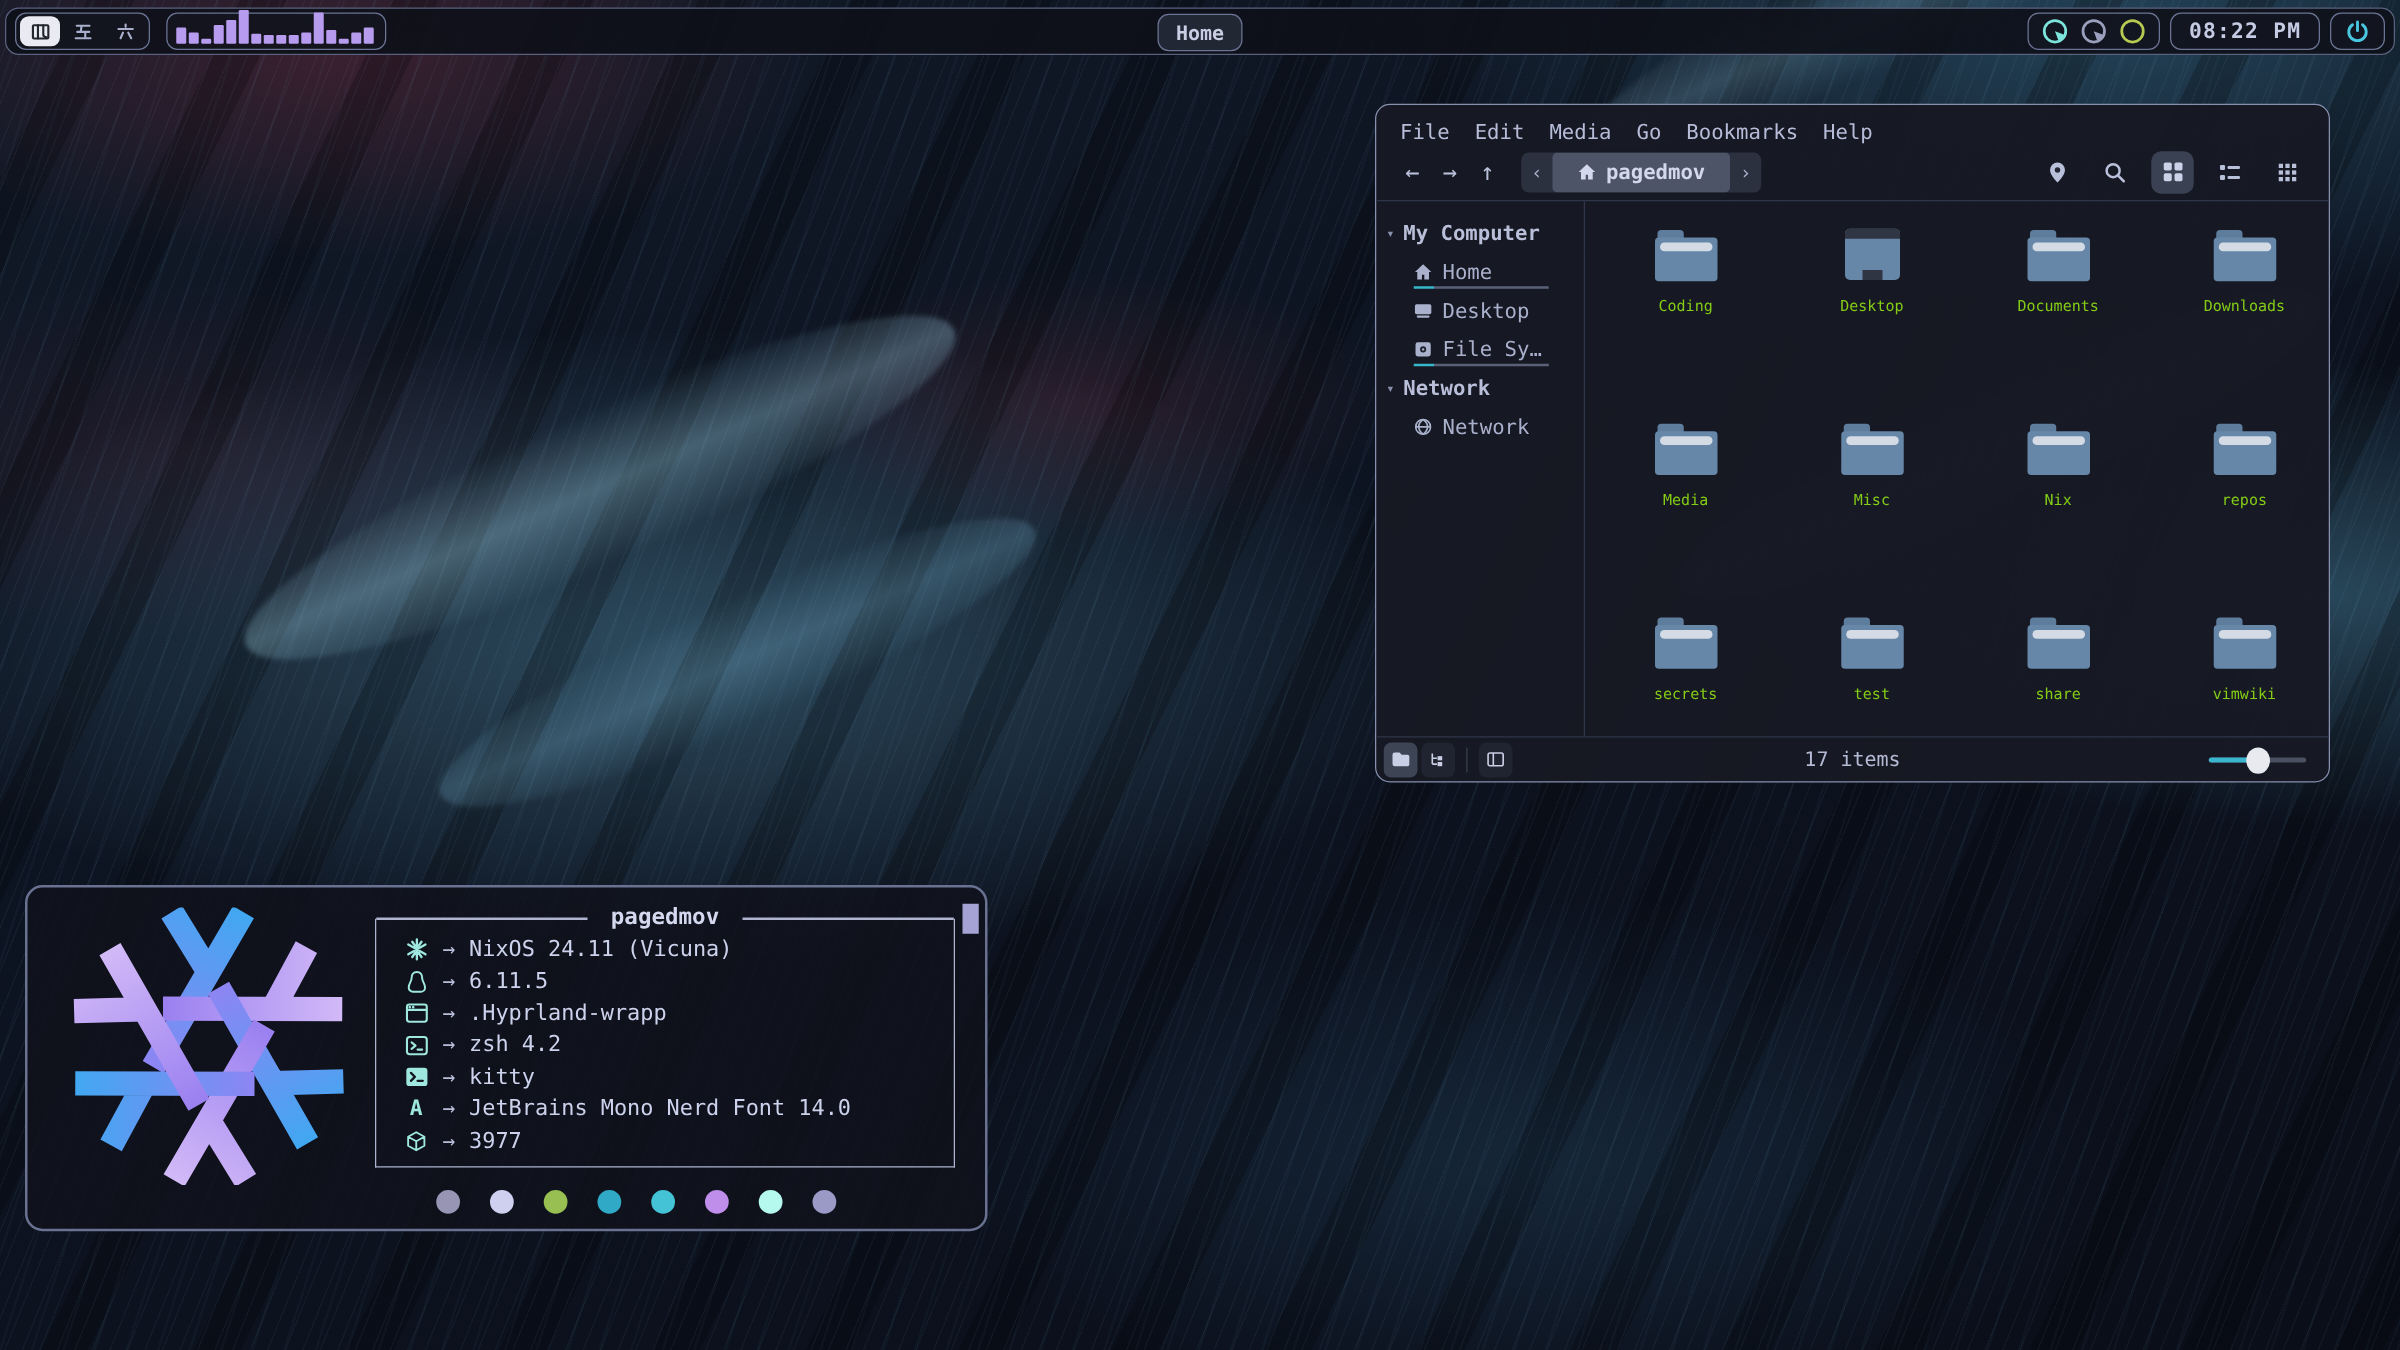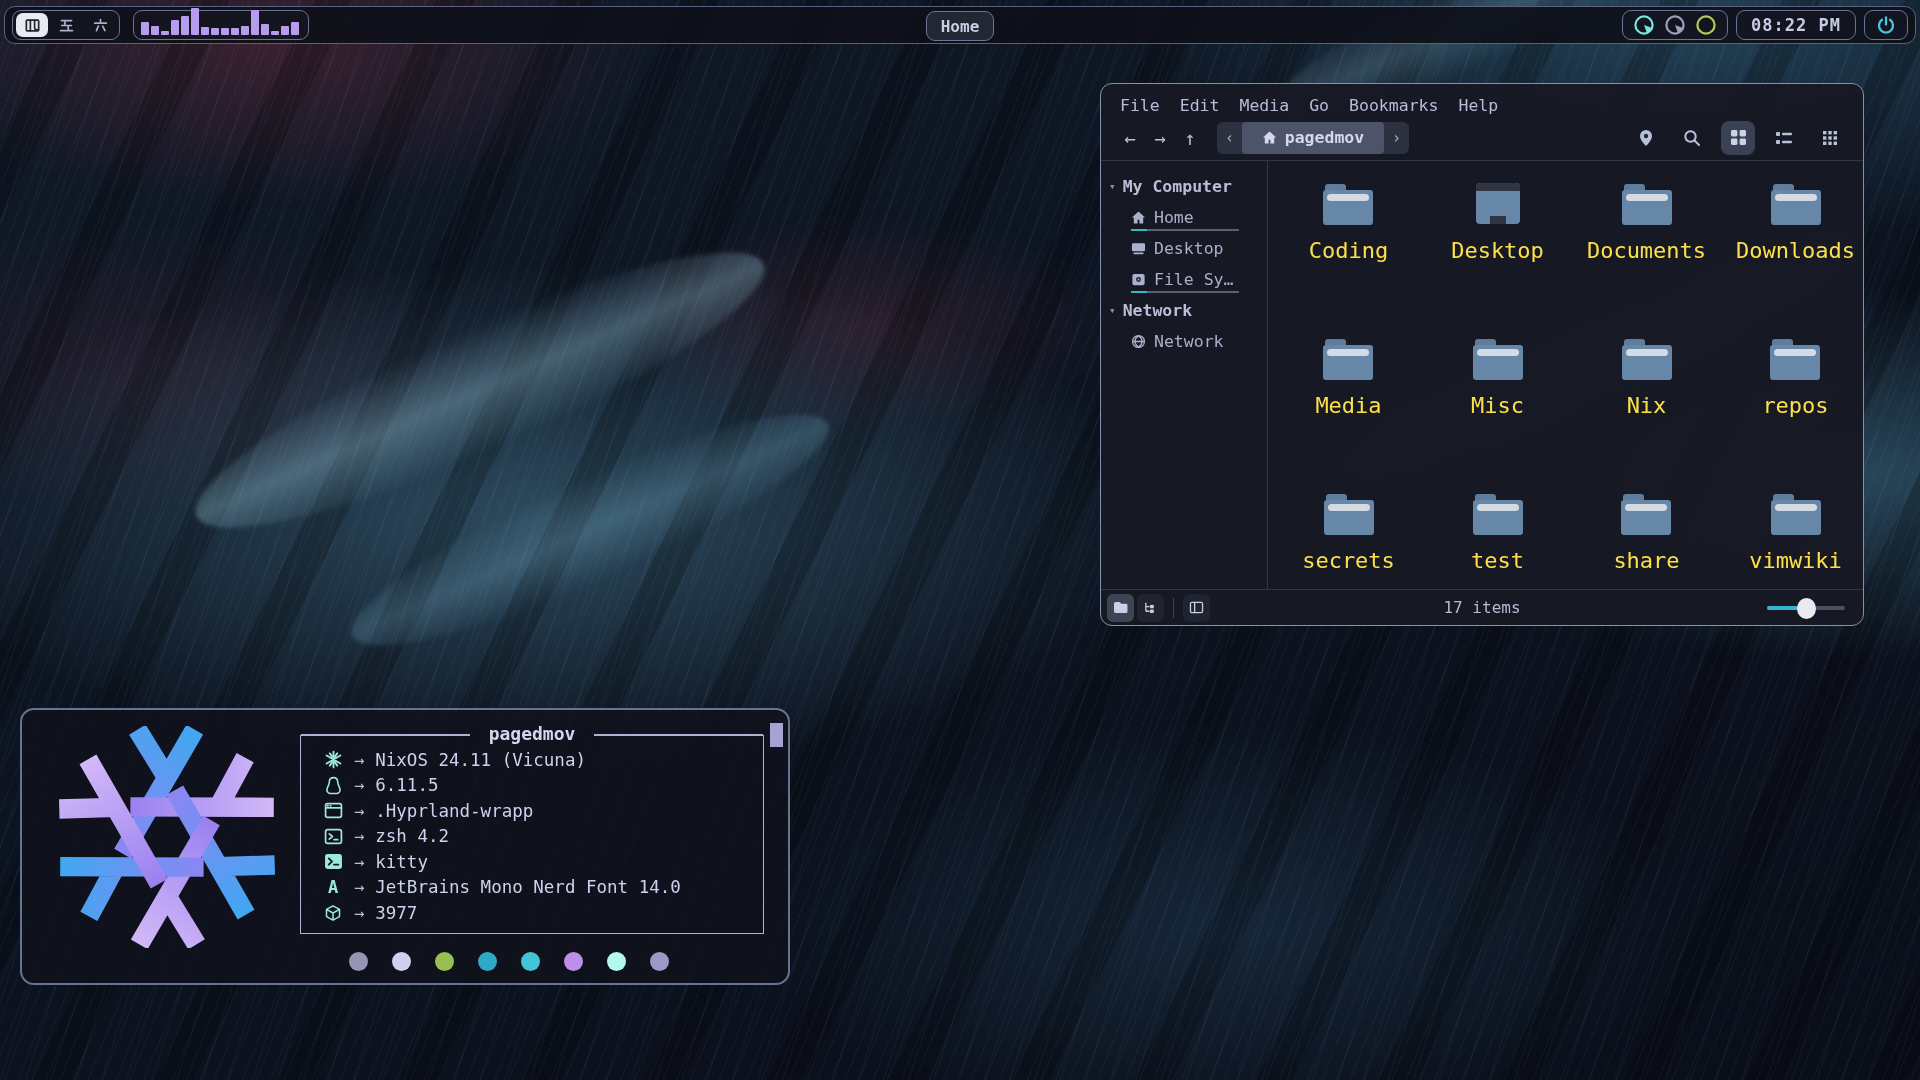--- a/index.html
+++ b/index.html
@@ -74,21 +74,21 @@
     color:#b9bfd8; font-weight:bold; }
   .side-hdr .tri { font-size:11px; color:#8a90ac; }
   .side-item { position:relative; display:flex; align-items:center; height:31px; padding-left:30px;
     gap:8px; color:#a9b0cb; }
   .side-item svg { flex-shrink:0; }
   .side-item.u::after { content:""; position:absolute; left:30px; right:28px; bottom:2px; height:2px;
     background:linear-gradient(90deg,#35b8cc 0 16px,#596078 16px); }
   .fm-files { flex:1; border-left:1px solid #30364a; padding:14px 0 0 6px;
     display:grid; grid-template-columns:repeat(4,149px); grid-auto-rows:155px; justify-items:center; }
   .fitem { display:flex; flex-direction:column; align-items:center; gap:9px; padding-top:4px; }
-  .fitem .lbl { font-size:22px; color:#fde047; }
+  .fitem .lbl { font-size:12px; color:#84cc16; }
   .fm-status { position:absolute; left:0; right:0; bottom:0; height:36px; border-top:1px solid #30364a;
     display:flex; align-items:center; padding:0 18px 0 6px; }
   .sbtn { width:27px; height:28px; display:flex; align-items:center; justify-content:center;
     border-radius:6px; color:#c9cfe4; background:rgba(52,58,74,0.35); margin-right:3px; }
   .sbtn.active { background:#3d4454; }
   .ssep { width:1px; height:20px; background:#3a4050; margin:0 9px 0 6px; }
   .status-text { position:absolute; left:0; right:0; text-align:center; font-size:16px; color:#b4bad4; }
   .zoomslider { margin-left:auto; position:relative; width:78px; height:20px; }
   .zoomslider .track { position:absolute; top:8px; left:0; right:0; height:4px; border-radius:2px; background:#4a5062; }
   .zoomslider .fill { position:absolute; top:8px; left:0; width:40px; height:4px; border-radius:2px; }

